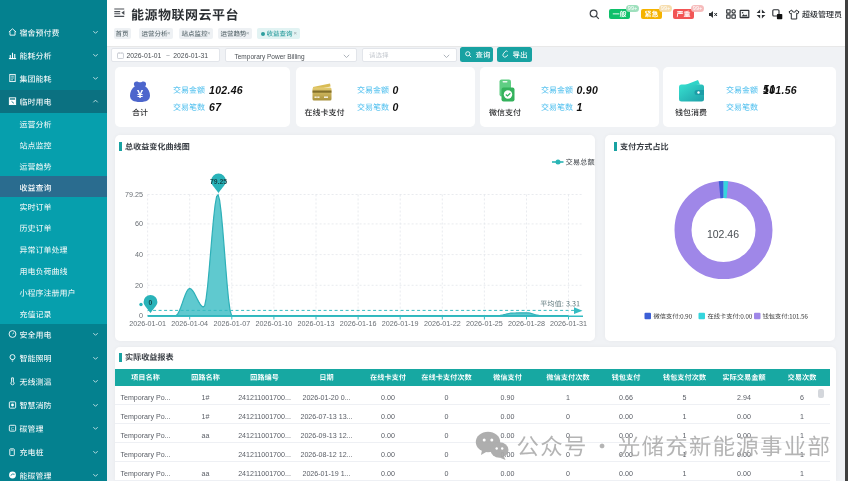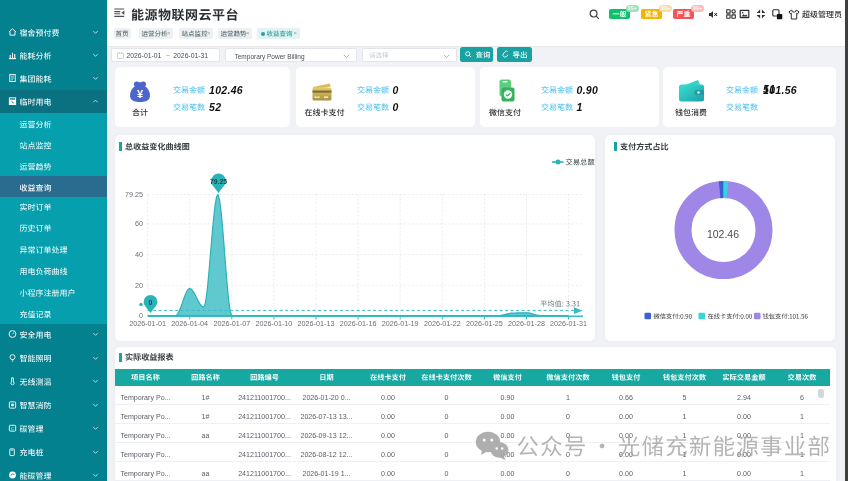--- a/index.html
+++ b/index.html
@@ -292,21 +292,21 @@
 <div class="scard" style="left:115px; width:175px;">
   <svg class="abs" style="left:14px; top:13px;" width="22" height="23" viewBox="0 0 22 23">
       <path d="M6 6.5 C4 4.5 5 1.5 7.5 1.5 C9 1.5 9.5 2.3 11 2.3 C12.5 2.3 13 1.5 14.5 1.5 C17 1.5 18 4.5 16 6.5" fill="#4D66CC"></path>
       <path d="M6.2 6 C2.5 8.5 1 12.5 1 15.5 C1 20 4.5 22 11 22 C17.5 22 21 20 21 15.5 C21 12.5 19.5 8.5 15.8 6 Z" fill="#4D66CC"></path>
       <text x="11" y="17.5" font-size="11" font-weight="bold" fill="#fff" text-anchor="middle">¥</text>
     </svg>
   <div class="nm" style="left:-10px;"></div>
   <div class="slab" style="left:58px; top:18px;"></div>
   <div class="sval" style="left:94px; top:17px;">102.46</div>
   <div class="slab" style="left:58px; top:35px;"></div>
-  <div class="sval" style="left:94px; top:34px;">52</div>
+  <div class="sval" style="left:94px; top:34px;">67</div>
 </div>
 <div class="scard" style="left:295.5px; width:179.5px;">
   <svg class="abs" style="left:15px; top:13px;" width="22" height="22" viewBox="0 0 22 22">
       <defs>
         <linearGradient id="gold" x1="0" y1="0" x2="0" y2="1">
           <stop offset="0" stop-color="#E6CD72"></stop>
           <stop offset="1" stop-color="#A8913C"></stop>
         </linearGradient>
       </defs>
       <path d="M2 7 L19 3.5 L19.6 6.5 L2.5 10 Z" fill="#D9BC55"></path>

